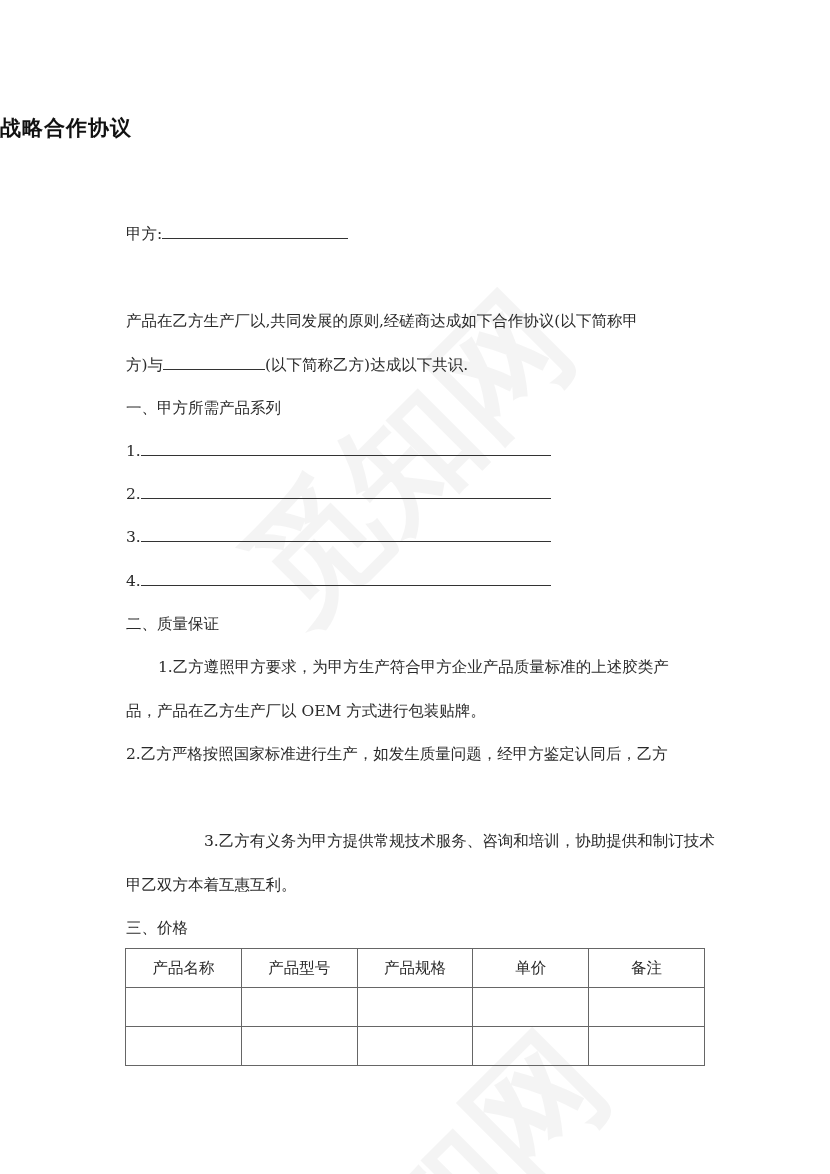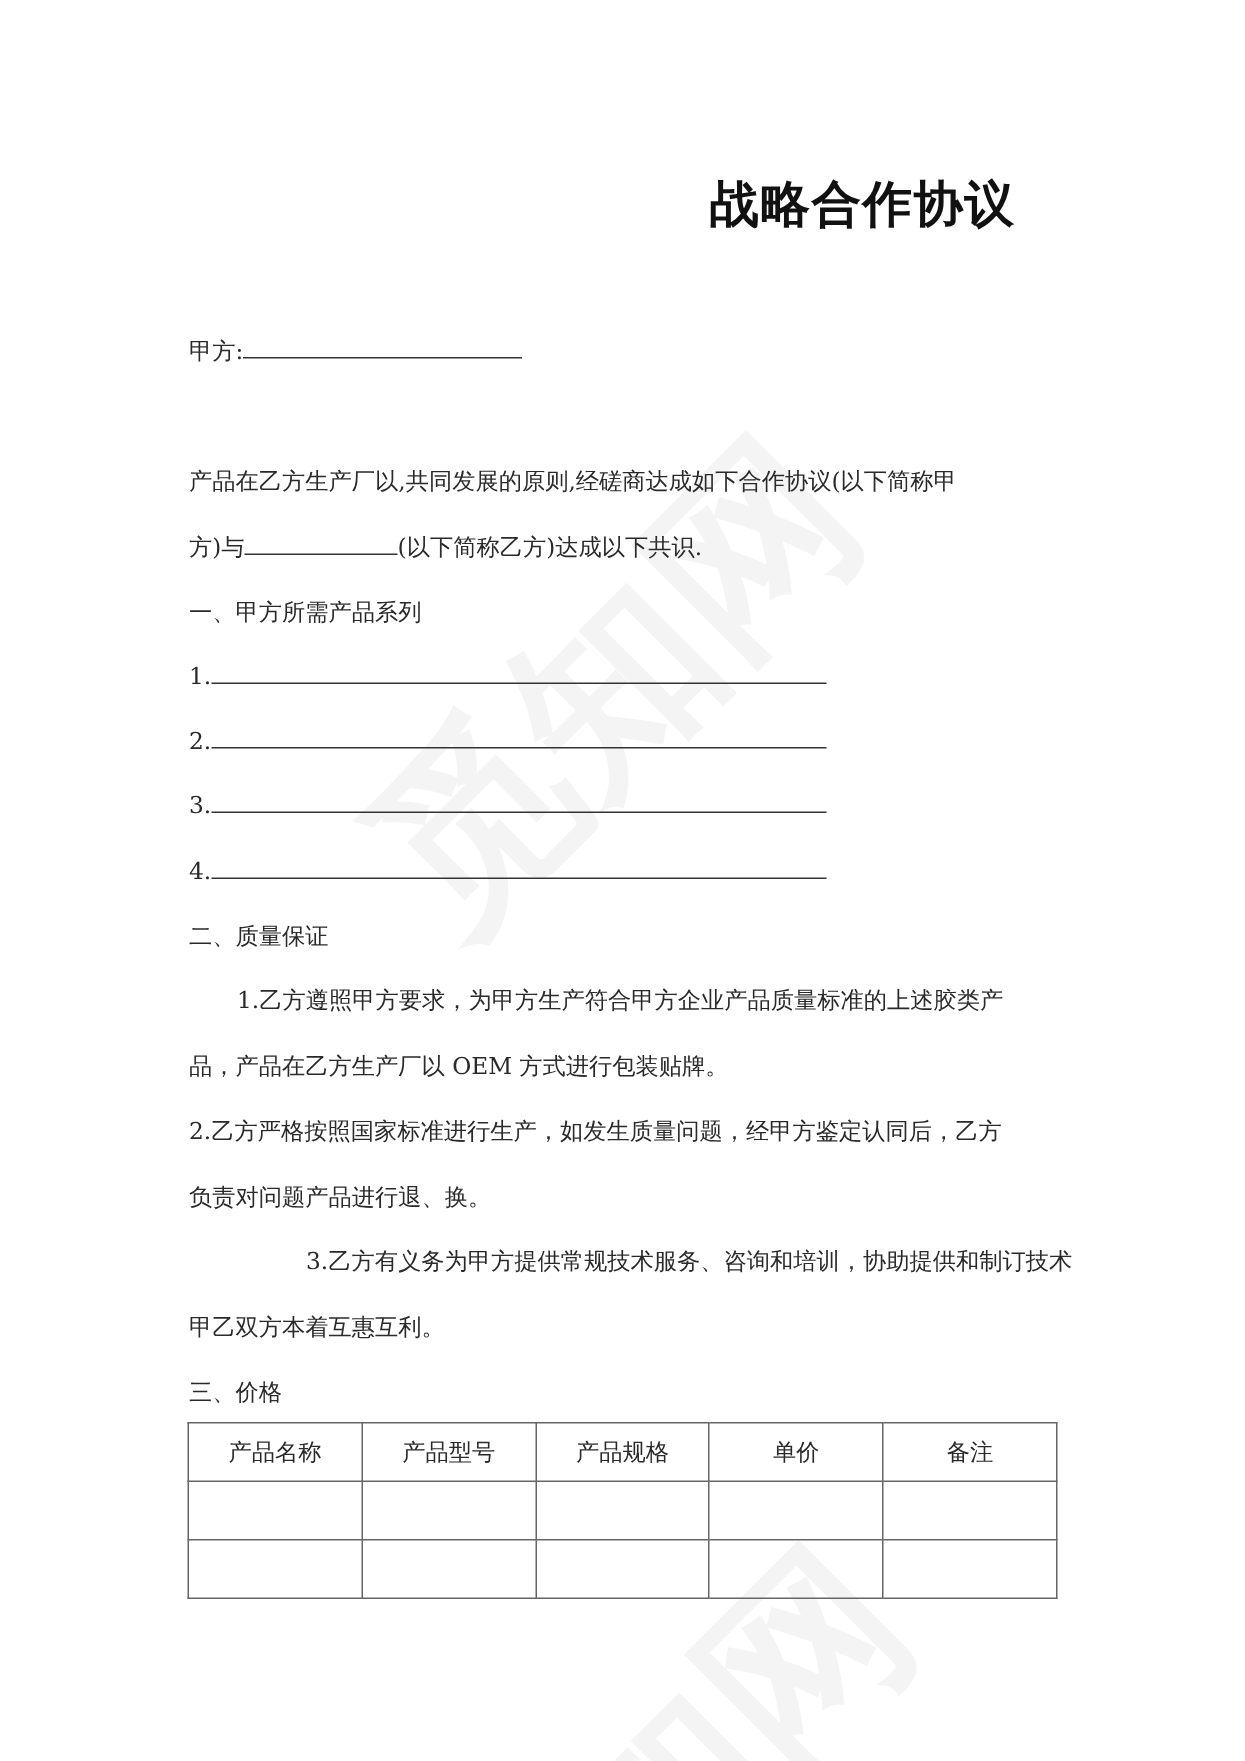--- a/index.html
+++ b/index.html
@@ -1,20 +1,20 @@
 <!DOCTYPE html>
 <html><head>
 <meta charset="utf-8">
 <style>
   html, body { margin:0; padding:0; background:#ffffff; }
   body { width:830px; height:1174px; position:relative; overflow:hidden;
          font-family:"DejaVu Serif", "Liberation Serif", serif; color:#222; }
   .page { position:absolute; left:0; top:0; width:830px; height:1174px; background:#fff; }
-  .title { position:absolute; left:0; width:677px; top:114px; text-align:right;
-           font-size:33px; font-weight:bold; color:#111; letter-spacing:1px;
+  .title { position:absolute; left:0; width:677px; top:114px; text-align:left;
+           font-size:21px; font-weight:bold; color:#111; letter-spacing:1px;
            font-family:"DejaVu Sans", "Liberation Sans", sans-serif; }
   .line { position:absolute; left:126px; font-size:15.5px; line-height:20px; white-space:nowrap; color:#2a2a2a; }
   .indent { left:158px; }
   .blank { display:inline-block; border-bottom:1.3px solid #333; height:14px; vertical-align:baseline; }
   .num-line { position:absolute; left:126px; font-size:15.5px; line-height:20px; white-space:nowrap; color:#2a2a2a; }
   table.price { position:absolute; left:125px; top:948px; width:580px; border-collapse:collapse; table-layout:fixed; }
   table.price td, table.price th { border:1.5px solid #666; height:38px; font-weight:normal; font-size:15.5px; text-align:center; color:#2a2a2a; padding:0;font-family:Liberation Serif, serif; }
   .watermark { position:absolute; font-size:130px; font-weight:bold; color:rgba(0,0,0,0.045);
                font-family:"DejaVu Sans", "Liberation Sans", sans-serif; white-space:nowrap;
                transform:rotate(-45deg); transform-origin:center; pointer-events:none; }
@@ -54,21 +54,20 @@
   <div class="num-line" style="top:571px;">
     <span>4.</span><span class="blank" style="width:410px;"></span>
   </div>
 
   <div class="line" style="top:614px;">二、质量保证</div>
 
   <div class="line indent" style="top:657px;">1.乙方遵照甲方要求，为甲方生产符合甲方企业产品质量标准的上述胶类产</div>
   <div class="line" style="top:701px;">品，产品在乙方生产厂以 OEM 方式进行包装贴牌。</div>
 
   <div class="line" style="top:744px;">2.乙方严格按照国家标准进行生产，如发生质量问题，经甲方鉴定认同后，乙方</div>
-  <div class="line" style="top:788px;">负责对问题产品进行退、换。</div>
 
   <div class="line indent" style="top:831px;margin-left:46px;">3.乙方有义务为甲方提供常规技术服务、咨询和培训，协助提供和制订技术</div>
   <div class="line" style="top:875px;">甲乙双方本着互惠互利。</div>
 
   <div class="line" style="top:918px;">三、价格</div>
 
   <table class="price">
     <tbody>
         <tr>
       <th>产品名称</th>

